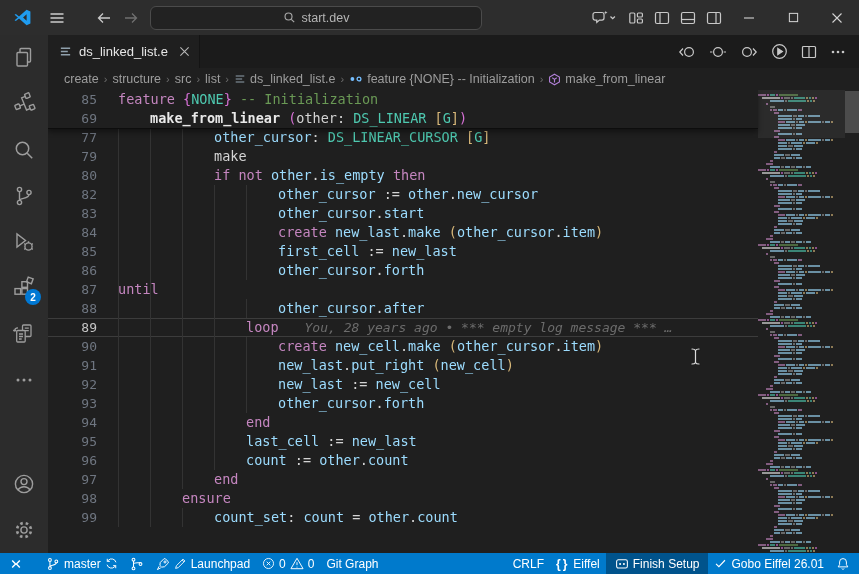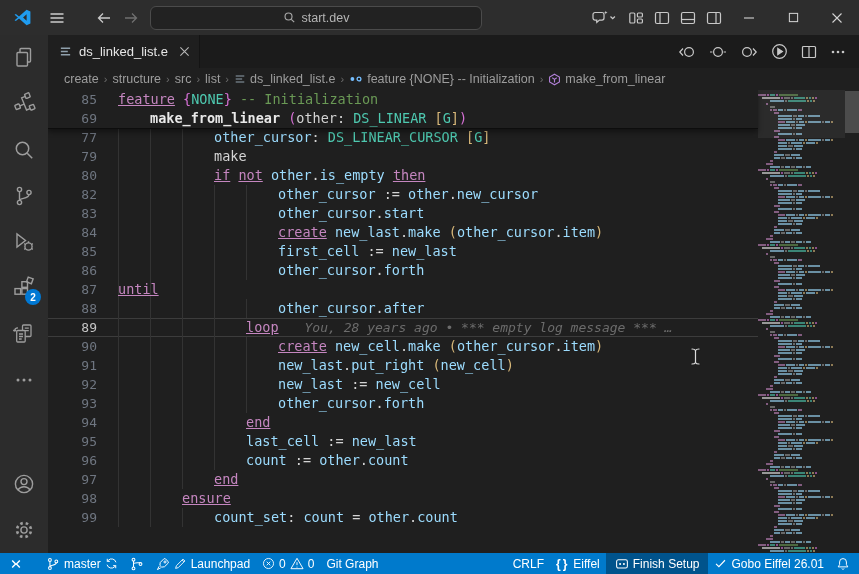--- a/index.html
+++ b/index.html
@@ -41,21 +41,21 @@
   .editor{position:relative;flex:1;overflow:hidden;background:#1f1f1f;
           font-family:"DejaVu Sans Mono",monospace;font-size:13.5px;}
   #code{position:absolute;top:0;left:0;right:101px;padding-top:38px;}
   .line{display:flex;height:19px;line-height:19px;white-space:pre;}
   .line.cur{box-shadow:inset 0 1px 0 #3c3c3c, inset 0 -1px 0 #3c3c3c;}
   .ln{width:70px;min-width:70px;text-align:right;padding-right:21px;box-sizing:border-box;color:#6f7681;font-size:13px;}
   .line.cur .ln{color:#c6c6c6;}
   .lc{position:relative;flex:1;overflow:hidden;}
   .guide{position:absolute;top:0;bottom:0;width:1px;background:#333333;}
   .tx{position:relative;display:inline-block;}
-  .tk-k{color:var(--c-keyword,#c586c0);text-decoration:underline;}
+  .tk-k{color:var(--c-keyword,#c586c0);}
   .tk-ty{color:var(--c-type,#4ec9b0);}
   .tk-v{color:var(--c-variable,#9cdcfe);}
   .tk-w{color:var(--c-text,#d4d4d4);}
   .tk-c{color:var(--c-comment,#6a9955);}
   .tk-y{color:var(--c-bracket1,#d9b97a);}
   .tk-p{color:var(--c-bracket2,#d670d6);}
   .tk-f{color:var(--c-func,#e9e9e9);font-weight:bold;}
   .blame{color:#6c6c6c;font-style:italic;margin-left:26px;font-size:13px;}
 
   #sticky{position:absolute;top:0;left:0;right:101px;background:#1f1f1f;z-index:4;

